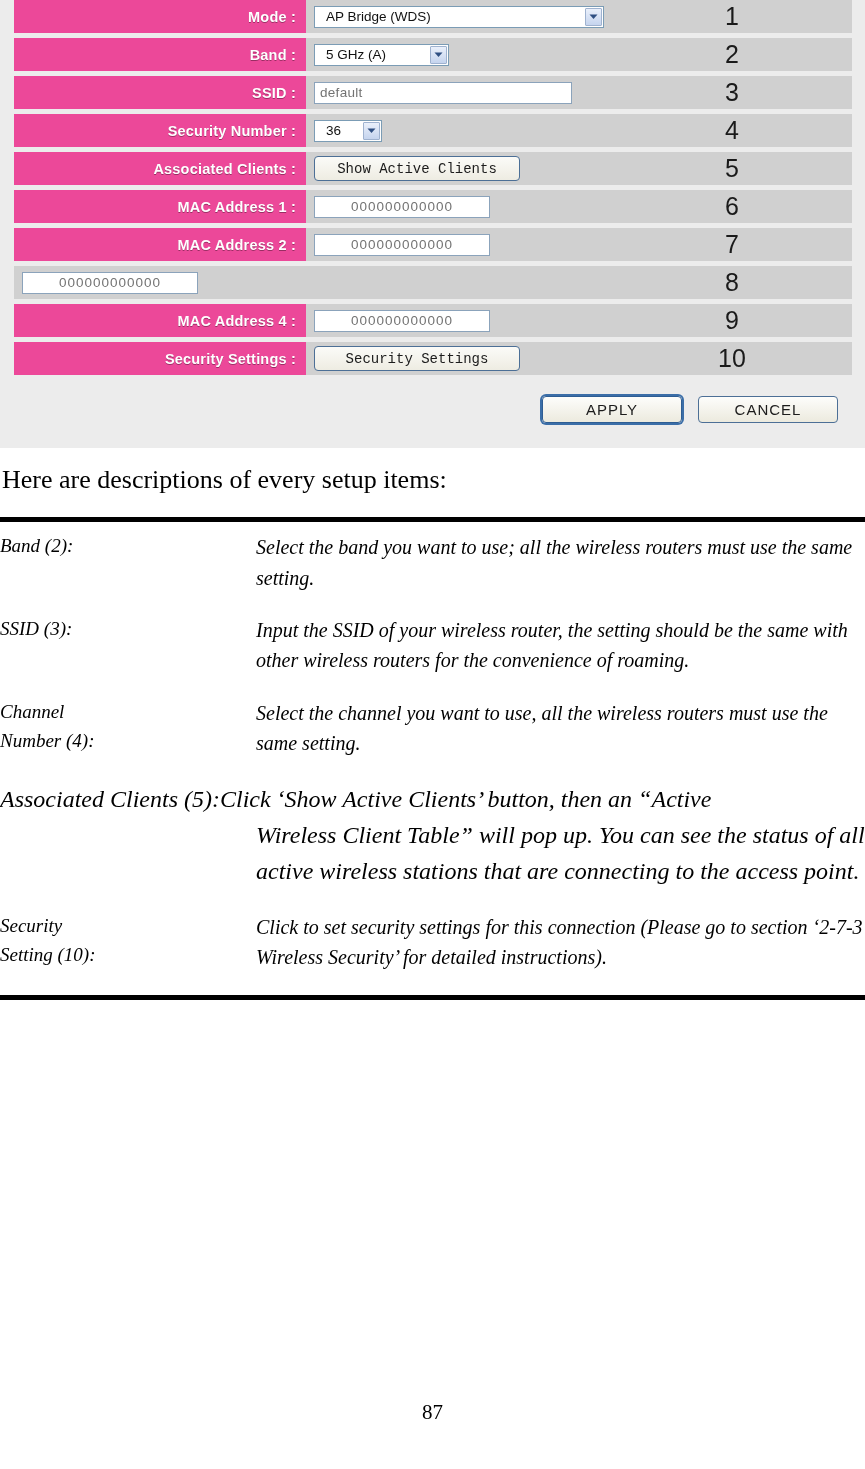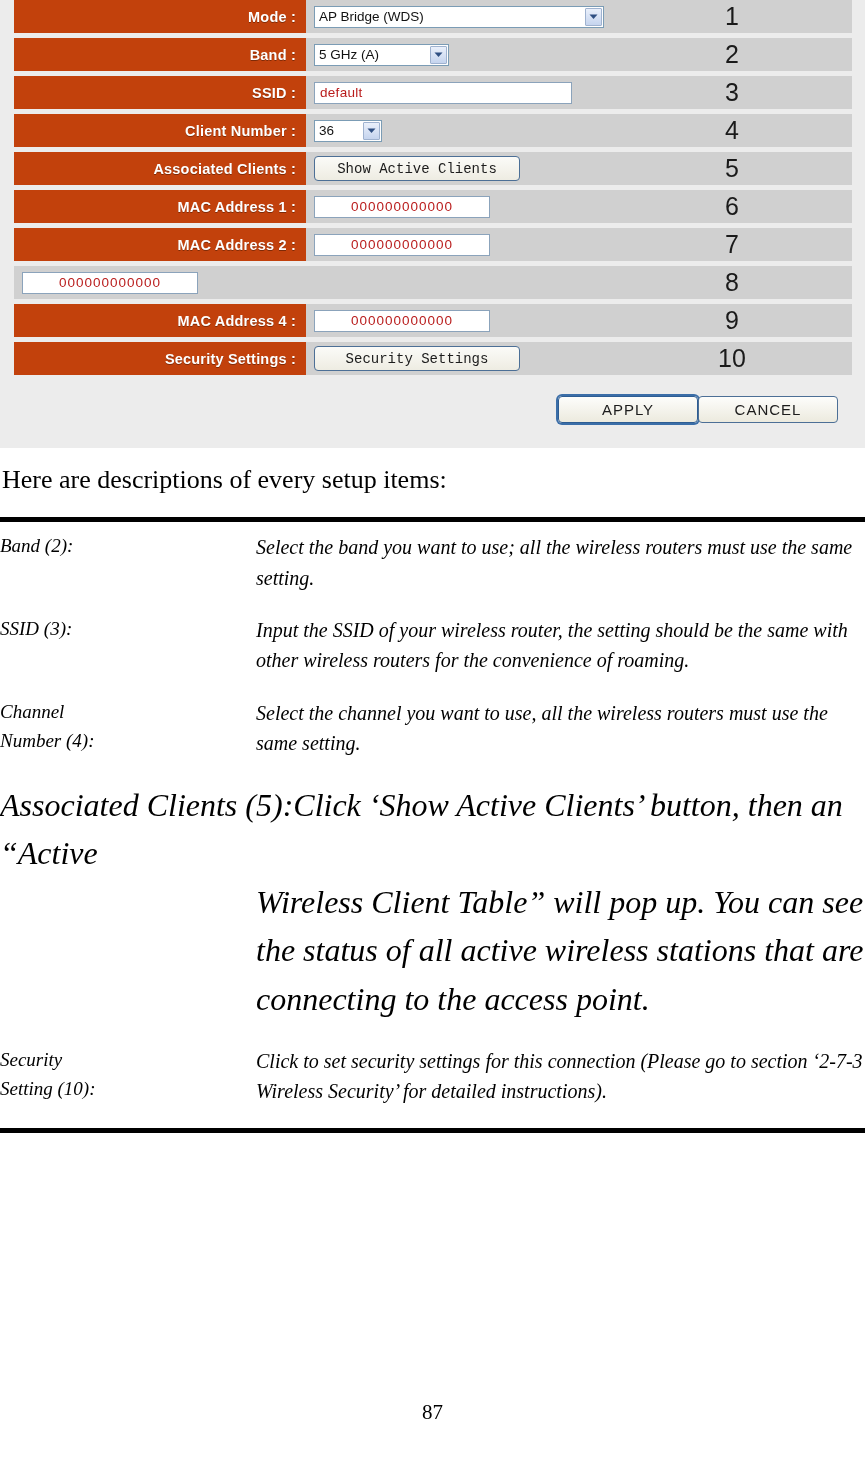--- a/index.html
+++ b/index.html
@@ -34,21 +34,21 @@
     position: relative;
     height: 33px;
     margin-bottom: 5px;
     background: #d0d0d0;
     display: flex;
     align-items: center;
   }
   .row-label {
     width: 292px;
     height: 33px;
-    background: #c2410c;
+    background: #ec4899;
     color: #ffffff;
     font-family: "Liberation Sans", sans-serif;
     font-weight: bold;
     font-size: 14.5px;
     display: flex;
     align-items: center;
     justify-content: flex-end;
     padding-right: 10px;
     box-sizing: border-box;
     text-shadow: 0 1px 0 rgba(0,0,0,0.35);
@@ -84,21 +84,21 @@
     display: inline-flex;
     align-items: stretch;
     box-sizing: border-box;
     font-family: "Liberation Sans", sans-serif;
     font-size: 13.5px;
     color: #111;
   }
   .ctl-select .sel-text {
     display: flex;
     align-items: center;
-    padding: 0 4px 0 4px;
+    padding: 0 4px 0 11px;
     white-space: nowrap;
   }
   .ctl-select .sel-arrow {
     width: 17px;
     margin: 1px 1px 1px 0;
     background: linear-gradient(to bottom, #eaf0fb 0%, #c5d4ee 100%);
     border: 1px solid #9fb2cf;
     border-radius: 1px;
     box-sizing: border-box;
     display: flex;
@@ -117,21 +117,21 @@
   .ctl-text {
     height: 22px;
     background: #ffffff;
     border: 1px solid #8ba3bb;
     box-sizing: border-box;
     display: flex;
     align-items: center;
     padding-left: 5px;
     font-family: "Liberation Sans", sans-serif;
     font-size: 13.5px;
-    color: #b91c1c;
+    color: #737373;
     letter-spacing: 0.3px;
   }
   .txt-ssid { width: 258px; }
   .txt-mac  { width: 176px; letter-spacing: 1px; padding-left: 36px; }
 
   .ctl-btn {
     height: 25px;
     min-width: 206px;
     background: linear-gradient(to bottom, #fbfbf8 0%, #eeece2 100%);
     border: 1px solid #4c6f96;
@@ -149,20 +149,21 @@
     position: absolute;
     left: 0;
     top: 378px;
     width: 852px;
     height: 62px;
     display: flex;
     align-items: center;
     justify-content: flex-end;
     padding-right: 14px;
     box-sizing: border-box;
+    gap: 16px;
   }
   .act-btn {
     width: 140px;
     height: 27px;
     background: linear-gradient(to bottom, #fdfdfb 0%, #eceade 100%);
     border: 1px solid #4c6f96;
     border-radius: 4px;
     box-sizing: border-box;
     display: flex;
     align-items: center;
@@ -221,21 +222,21 @@
   }
   .entry .desc {
     flex: 1;
     font-size: 20px;
     font-style: italic;
     line-height: 1.52;
     color: #000;
   }
   .entry.inline-term {
     display: block;
-    font-size: 32px;
+    font-size: 24px;
     font-style: italic;
     line-height: 1.52;
   }
   .entry.inline-term .lead {
     display: block;
   }
   .entry.inline-term .rest {
     display: block;
     margin-left: 256px;
   }
@@ -285,21 +286,21 @@
         <div class="row-num">2</div>
       </div>
       <div class="row">
         <div class="row-label">SSID :</div>
         <div class="row-field">
           <div class="ctl-text txt-ssid">default</div>
         </div>
         <div class="row-num">3</div>
       </div>
       <div class="row">
-        <div class="row-label">Client Number :</div>
+        <div class="row-label">Security Number :</div>
         <div class="row-field">
           <div class="ctl-select sel-chan">
             <span class="sel-text">36</span>
             <span class="sel-arrow">
               <svg width="9" height="6" viewBox="0 0 9 6" aria-hidden="true">
                 <path d="M0.5 0.5 L4.5 5 L8.5 0.5 Z" fill="#2f4f82"></path>
               </svg>
             </span>
           </div>
         </div>

